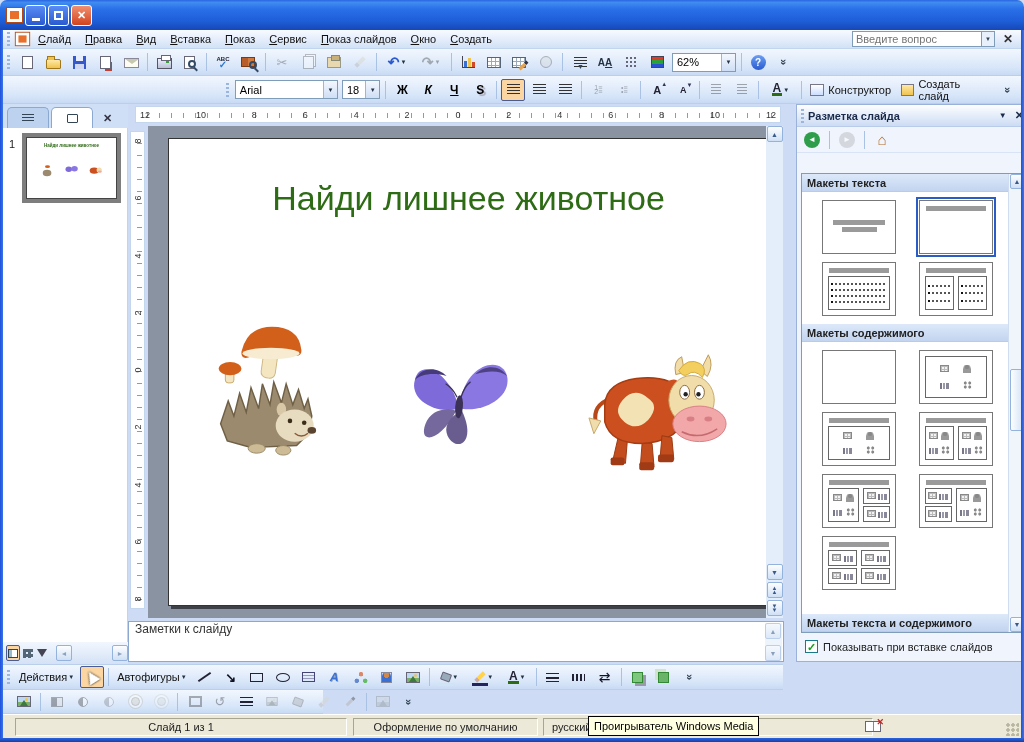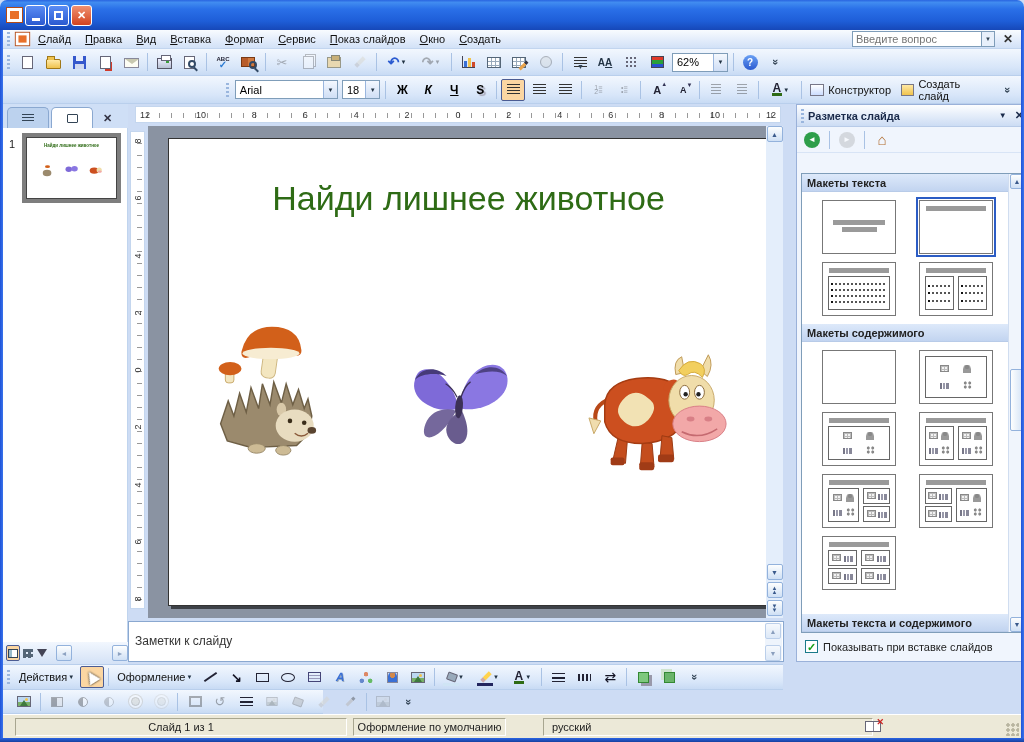--- a/index.html
+++ b/index.html
@@ -136,21 +136,21 @@
 
 
 .wsbg{position:absolute;left:148px;top:126px;width:618px;height:492px;background:#8a93a2;}
 .slide{position:absolute;left:20px;top:12px;width:601px;height:468px;background:#fff;border:1px solid #333;box-shadow:3px 3px 0 rgba(10,10,10,.6);}
 .slidetitle{margin-top:40px;text-align:center;font-size:34px;color:#2e6b15;}
 .vsb{position:absolute;left:766px;top:126px;width:17px;height:492px;background:#e4eefb;display:flex;flex-direction:column;align-items:center;}
 .vsb .track{flex:1;}
 .dblarr{line-height:4px;font-size:6px;text-align:center;color:#3a5a8c;}
 
 
-.notes{position:absolute;left:128px;top:621px;width:656px;height:41px;background:#fff;border:1px solid #8aa8d0;font-size:12px;color:#333;padding:12px 6px;}
+.notes{position:absolute;left:128px;top:621px;width:656px;height:41px;background:#fff;border:1px solid #8aa8d0;font-size:12px;color:#333;padding:0 6px;}
 .notes-sb{position:absolute;right:1px;top:1px;width:17px;height:38px;display:flex;flex-direction:column;justify-content:space-between;background:#eef4fc;}
 
 
 .taskpane{position:absolute;left:796px;top:104px;width:235px;height:558px;background:#f0f5fd;border:1px solid #9ab1d9;font-size:11px;}
 .tp-head{height:22px;background:linear-gradient(#fdfeff,#ccdcf4);display:flex;align-items:center;font-weight:bold;color:#1a2a4a;border-bottom:1px solid #b8cbe8;}
 .tp-head .sp{flex:1;}
 .tp-nav{height:26px;display:flex;align-items:center;padding-left:4px;gap:3px;border-bottom:1px solid #d8e4f6;}
 .navb{width:22px;height:20px;display:flex;align-items:center;justify-content:center;border-radius:2px;}
 .cirb{width:16px;height:16px;border-radius:50%;color:#fff;font-size:8px;display:flex;align-items:center;justify-content:center;}
 .tp-apply{font-weight:bold;color:#222;padding:6px 6px 4px;}
@@ -217,21 +217,21 @@
 
   <div class="menubar">
     <span class="grip"></span>
     <span class="appico" style="transform:scale(.9)">
         <b></b>
       </span>
     <span class="mitem">Слайд</span>
     <span class="mitem">Правка</span>
     <span class="mitem">Вид</span>
     <span class="mitem">Вставка</span>
-    <span class="mitem">Формат</span>
+    <span class="mitem">Показ</span>
     <span class="mitem">Сервис</span>
     <span class="mitem">Показ слайдов</span>
     <span class="mitem">Окно</span>
     <span class="mitem">Создать</span>
     <span class="qwrap">
       <input class="qbox" placeholder="Введите вопрос" style="">
       <span class="qdrop">▼</span>
       <span class="docclose">✕</span>
     </span>
   </div>
@@ -316,21 +316,21 @@
       </span>
     <span class="tbi">
         <span style="font-size:10px;font-weight:bold;color:#234">A<u>A</u></span>
       </span>
     <span class="tbi">
         <span class="ic-grid"></span>
       </span>
     <span class="tbi">
         <span class="ic-rgb"></span>
       </span>
-    <span class="combo" style="width:56px">
+    <span class="combo" style="width:64px">
         <span>62%</span>
         <span class="ca">▼</span>
       </span>
     <span class="sep"></span>
     <span class="tbi">
         <span class="ic-help">?</span>
       </span>
     <span class="tbi">
         <span class="chev">»</span>
       </span>
@@ -766,21 +766,21 @@
     <span class="grip"></span>
     <span class="lbtn">
         <span>Действия</span>
         <span class="dd">▼</span>
       </span>
     <span class="tbi on">
         <span class="arrowcur"></span>
       </span>
     <span class="sep"></span>
     <span class="lbtn">
-        <span>Оформление</span>
+        <span>Автофигуры</span>
         <span class="dd">▼</span>
       </span>
     <span class="tbi">
         <span class="ic-line"></span>
       </span>
     <span class="tbi">
         <span style="font-size:13px;font-weight:bold;color:#112">↘</span>
       </span>
     <span class="tbi">
         <span class="ic-rect"></span>
@@ -887,25 +887,26 @@
     <span class="tbi dis">
         <span class="ic-pict" style="opacity:.7"></span>
       </span>
     <span class="tbi">
         <span class="chev">»</span>
       </span>
   </div>
 
   <div class="statusbar">
     <span class="sfield" style="left:12px;width:332px">Слайд 1 из 1</span>
-    <span class="sfield" style="left:350px;width:153px">Оформление по умолчанию</span>
+    <span class="sfield" style="left:350px;width:185px">Оформление по умолчанию</span>
     <span class="sfield" style="left:540px;width:330px;justify-content:flex-start;padding-left:8px">русский</span>
     <span class="sbook" style="left:862px">
         <i>✕</i>
       </span>
     <span class="gripcorner"></span>
   </div>
 
+  <div class="tooltip">Проигрыватель Windows Media</div>
 
   <div class="edge edgeL"></div>
   <div class="edge edgeR"></div>
   <div class="edge edgeB"></div>
 </div>
 
 </body></html>

